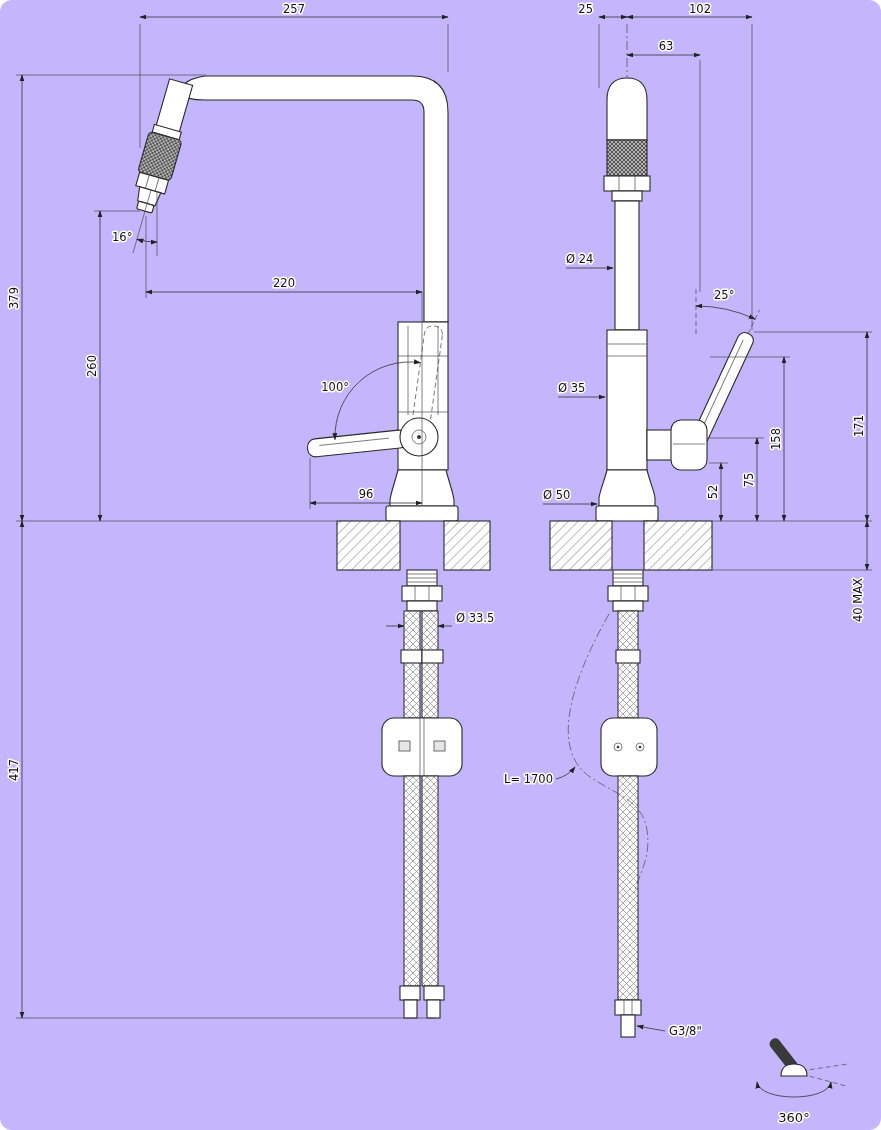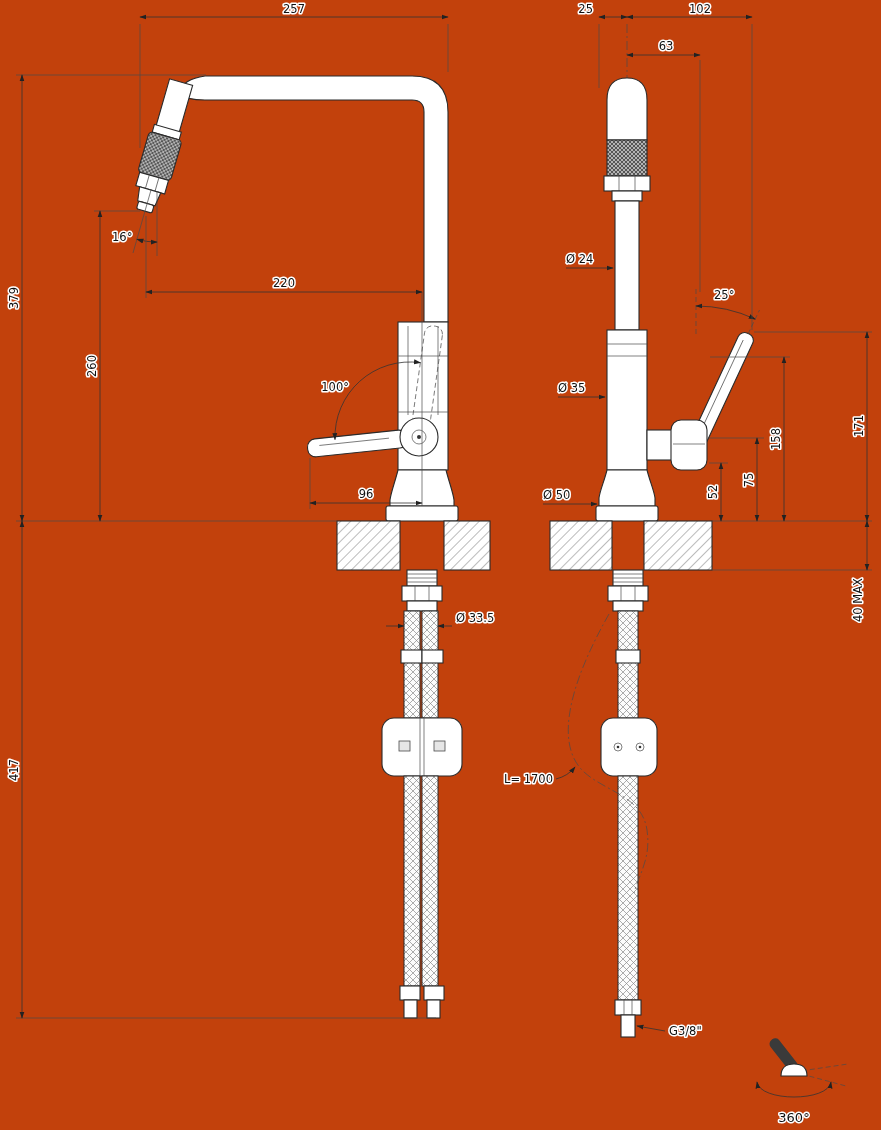--- a/index.html
+++ b/index.html
@@ -1,16 +1,16 @@
 <!DOCTYPE html>
 <html><head>
 <meta charset="utf-8">
 <style>
   html,body{margin:0;padding:0;background:#fff;}
-  .canvas{width:881px;height:1130px;background:#c2410c;position:relative;overflow:hidden;}
+  .canvas{width:881px;height:1130px;background:#c4b5fd;position:relative;overflow:hidden;border-radius:12px;}
   svg{display:block;}
   svg text{
     font-family:"DejaVu Sans", "Liberation Sans", sans-serif;
     font-size:11.5px;
     fill:#111;
     paint-order:stroke;
     stroke:#fff;
     stroke-width:3px;
     stroke-linejoin:round;
   }

